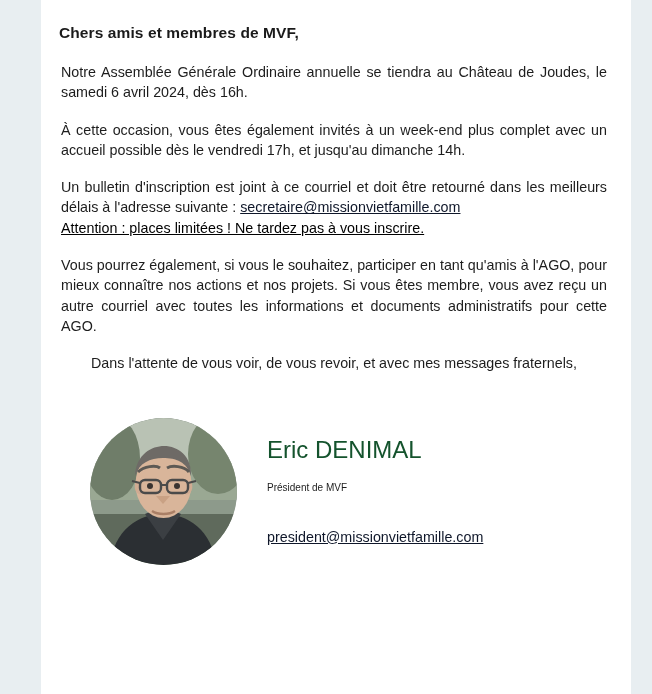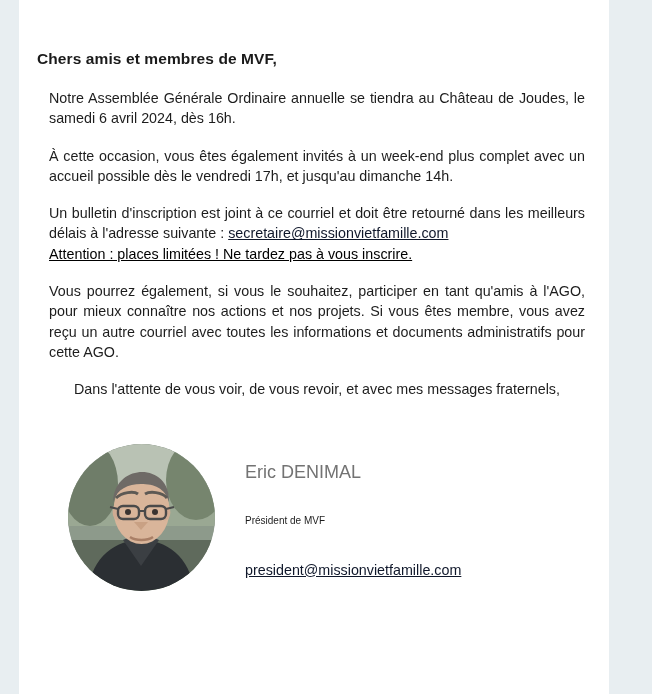--- a/index.html
+++ b/index.html
@@ -8,40 +8,40 @@
   }
   body {
     width: 652px;
     height: 694px;
     background: #e8eef1;
     font-family: "Liberation Sans", sans-serif;
     overflow: hidden;
   }
   .page {
     position: absolute;
-    left: 19px;
+    left: 41px;
     top: 0;
     width: 590px;
     min-height: 694px;
     background: #ffffff;
     box-sizing: border-box;
-    padding: 44px 24px 10px 18px;
+    padding: 18px 24px 10px 18px;
   }
   .greeting {
     font-size: 15.5px;
     font-weight: bold;
     color: #1a1a1a;
     margin: 6px 0 20px 0;
     letter-spacing: 0.1px;
   }
   p.body-text {
     font-size: 14.3px;
     line-height: 1.42;
     color: #1d1d1d;
-    margin: 0 0 17px 12px;
+    margin: 0 0 17px 2px;
     text-align: justify;
     text-justify: inter-word;
   }
   p.body-text:last-of-type {
     text-align: center;
   }
   .link {
     color: #0f172a;
     text-decoration: underline;
   }
@@ -69,23 +69,23 @@
     background: #9aa39a;
   }
   .avatar svg {
     display: block;
   }
   .sig-text {
     padding-top: 18px;
     flex: 1 1 auto;
   }
   .sig-name {
-    font-size: 18px;
-    color: #737373;
-    margin: 0 0 32px 0;
+    font-size: 24px;
+    color: #14532d;
+    margin: 0 0 18px 0;
   }
   .sig-role {
     font-size: 10px;
     color: #1d1d1d;
     margin: 0 0 36px 0;
   }
   .sig-mail {
     font-size: 14.3px;
   }
   .sig-mail a {

